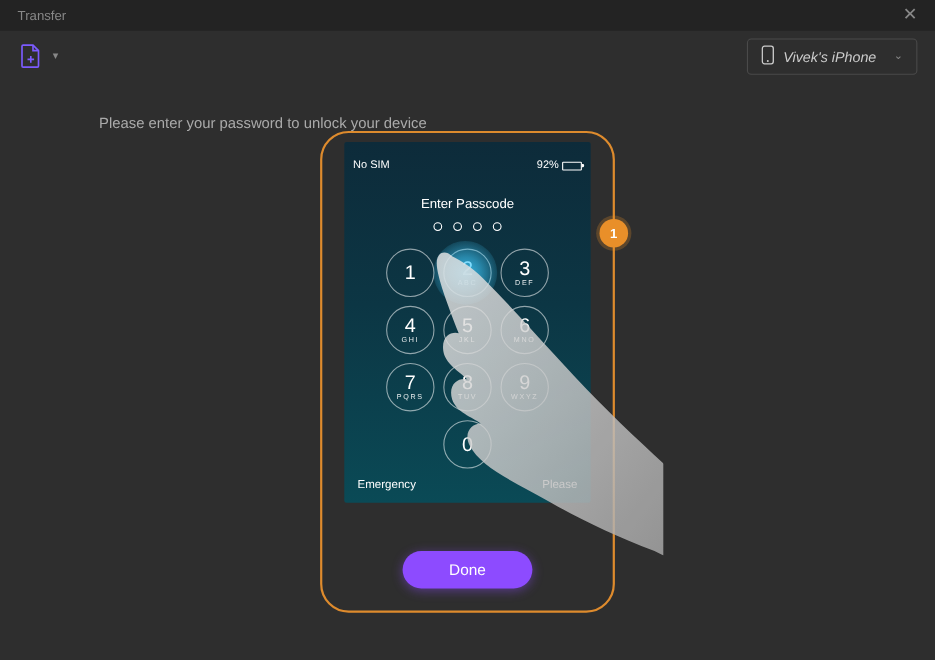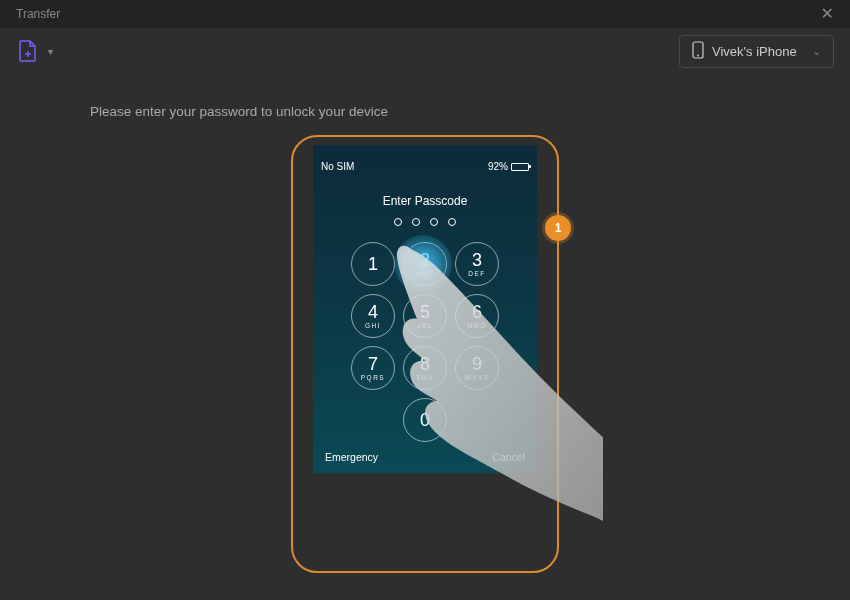--- a/index.html
+++ b/index.html
@@ -30,26 +30,26 @@
     }
     .doc-caret { color: #888; font-size: 10px; margin-left: 4px; }
     .spacer { flex: 1; }
     .device-dropdown {
       display: flex; align-items: center; gap: 10px;
       border: 1px solid #4a4a4a; border-radius: 4px;
       padding: 5px 12px; background: #2e2e2e;
       color: #ccc; font-size: 13px; cursor: pointer;
       min-width: 155px; justify-content: space-between;
     }
-    .device-dropdown .left { display: flex; align-items: center; gap: 8px; }
+    .device-dropdown .left { display: flex; align-items: center; gap: 8px; font-style: italic; }
     .dd-caret { font-size: 10px; color: #888; }
 
     
     .main { padding: 40px 90px 0; }
-    .instruction { font-size: 13.5px; color: #aaa; margin-bottom: 16px; }
+    .instruction { font-size: 13.5px; color: #aaa; }
 
     .phone-card {
       width: 268px; height: 438px;
       margin: 0 auto; position: relative;
       border: 2px solid #de8b2d; border-radius: 26px;
       overflow: visible;
     }
 
     .step-badge {
       position: absolute; top: 78px; right: -14px;
@@ -218,21 +218,21 @@
           </div>
         <div class="key zero">
             <span class="num">0</span>
           </div>
       </div>
 
       <div class="touch-ripple"></div>
 
       <div class="phone-footer">
         <span>Emergency</span>
-        <span>Cancel</span>
+        <span>Please</span>
       </div>
     </div>
 
     <div class="hand">
       <svg width="220" height="280" viewBox="0 0 220 280">
         <defs>
           <linearGradient id="hg" x1="0" y1="0" x2="1" y2="1">
             <stop offset="0%" stop-color="#e6e6e6"></stop>
             <stop offset="100%" stop-color="#a8a8a8"></stop>
           </linearGradient>
@@ -248,14 +248,15 @@
                  C 54 200, 86 214, 118 232
                  C 146 248, 176 262, 212 276
                  L 224 282
                  L 224 200
                  C 198 176, 168 148, 140 118
                  C 112 88, 84 56, 56 28
                  C 46 18, 36 12, 28 8 Z" fill="url(#hg)" opacity="0.92"></path>
       </svg>
     </div>
 
+    <button class="done-btn">Done</button>
   </div>
 </div>
 
 </body></html>

